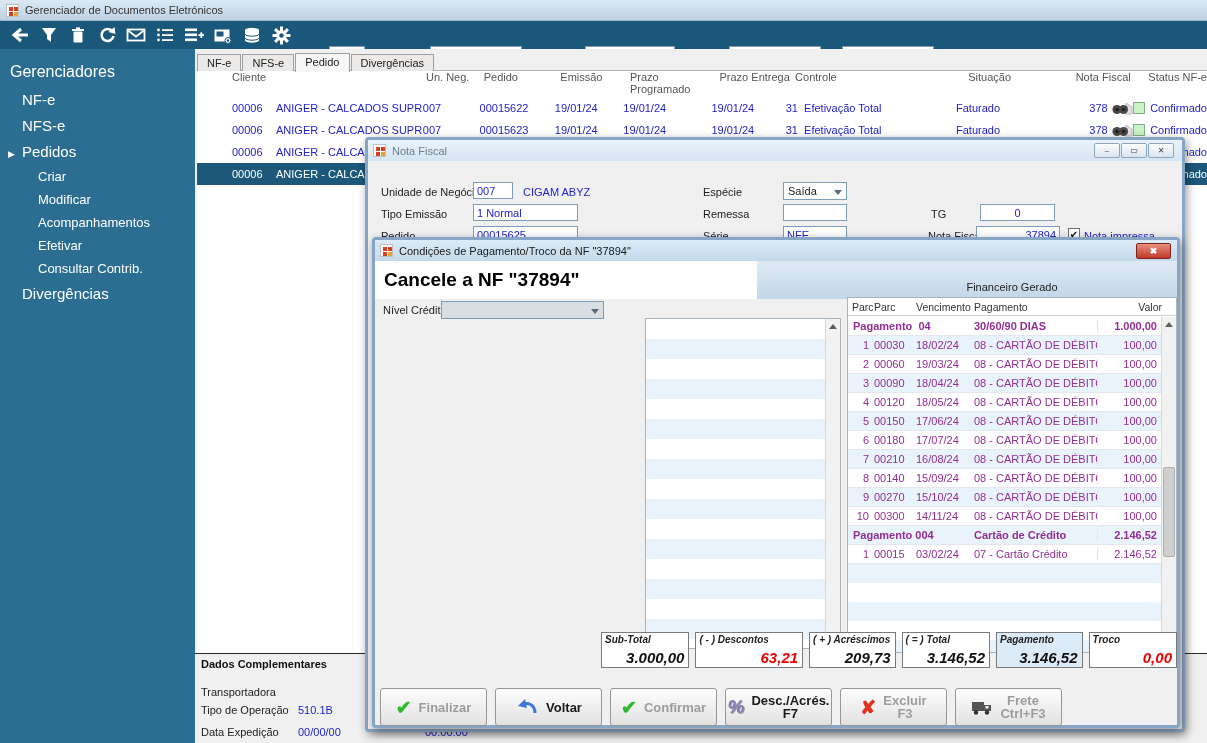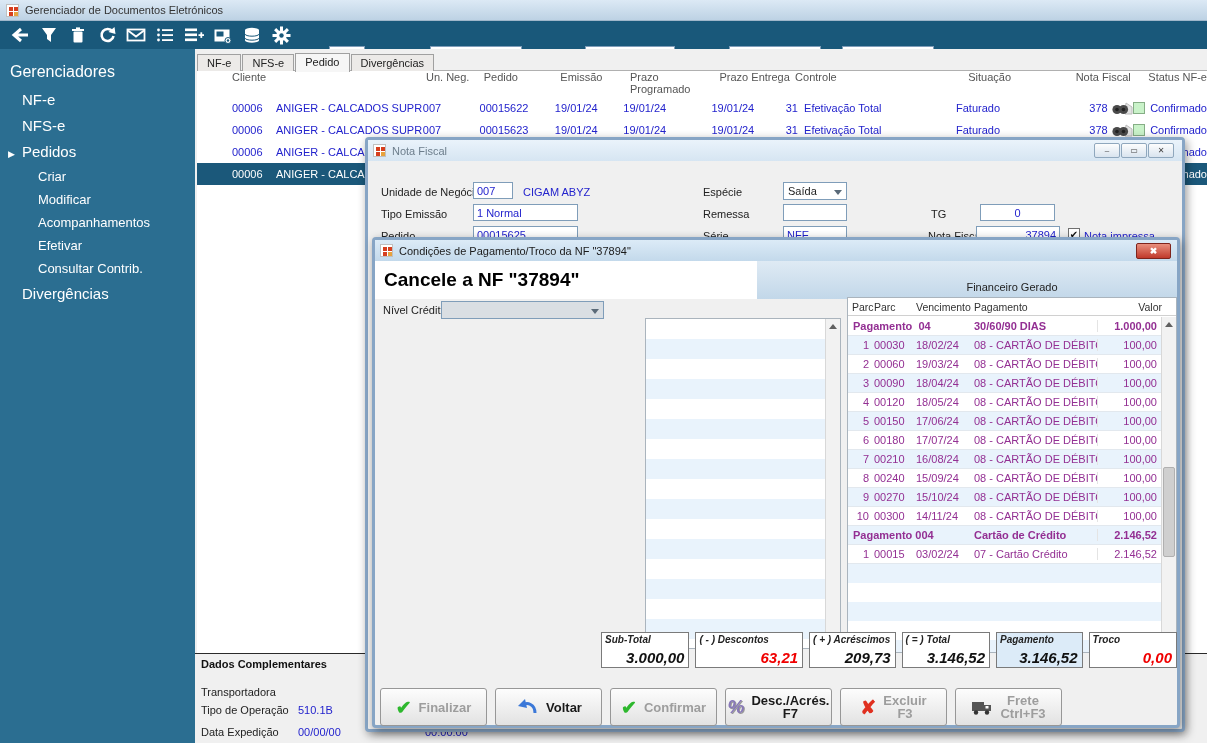--- a/index.html
+++ b/index.html
@@ -506,21 +506,21 @@
   </div>
           <div class="fin-row stripe">
     <span class="fp1">7</span>
     <span class="fp2">00210</span>
     <span class="fp3">16/08/24</span>
     <span class="fp4">08 - CARTÃO DE DÉBITO VISA</span>
     <span class="fp5">100,00</span>
   </div>
           <div class="fin-row">
     <span class="fp1">8</span>
-    <span class="fp2">00240</span>
+    <span class="fp2">00140</span>
     <span class="fp3">15/09/24</span>
     <span class="fp4">08 - CARTÃO DE DÉBITO VISA</span>
     <span class="fp5">100,00</span>
   </div>
           <div class="fin-row stripe">
     <span class="fp1">9</span>
     <span class="fp2">00270</span>
     <span class="fp3">15/10/24</span>
     <span class="fp4">08 - CARTÃO DE DÉBITO VISA</span>
     <span class="fp5">100,00</span>

